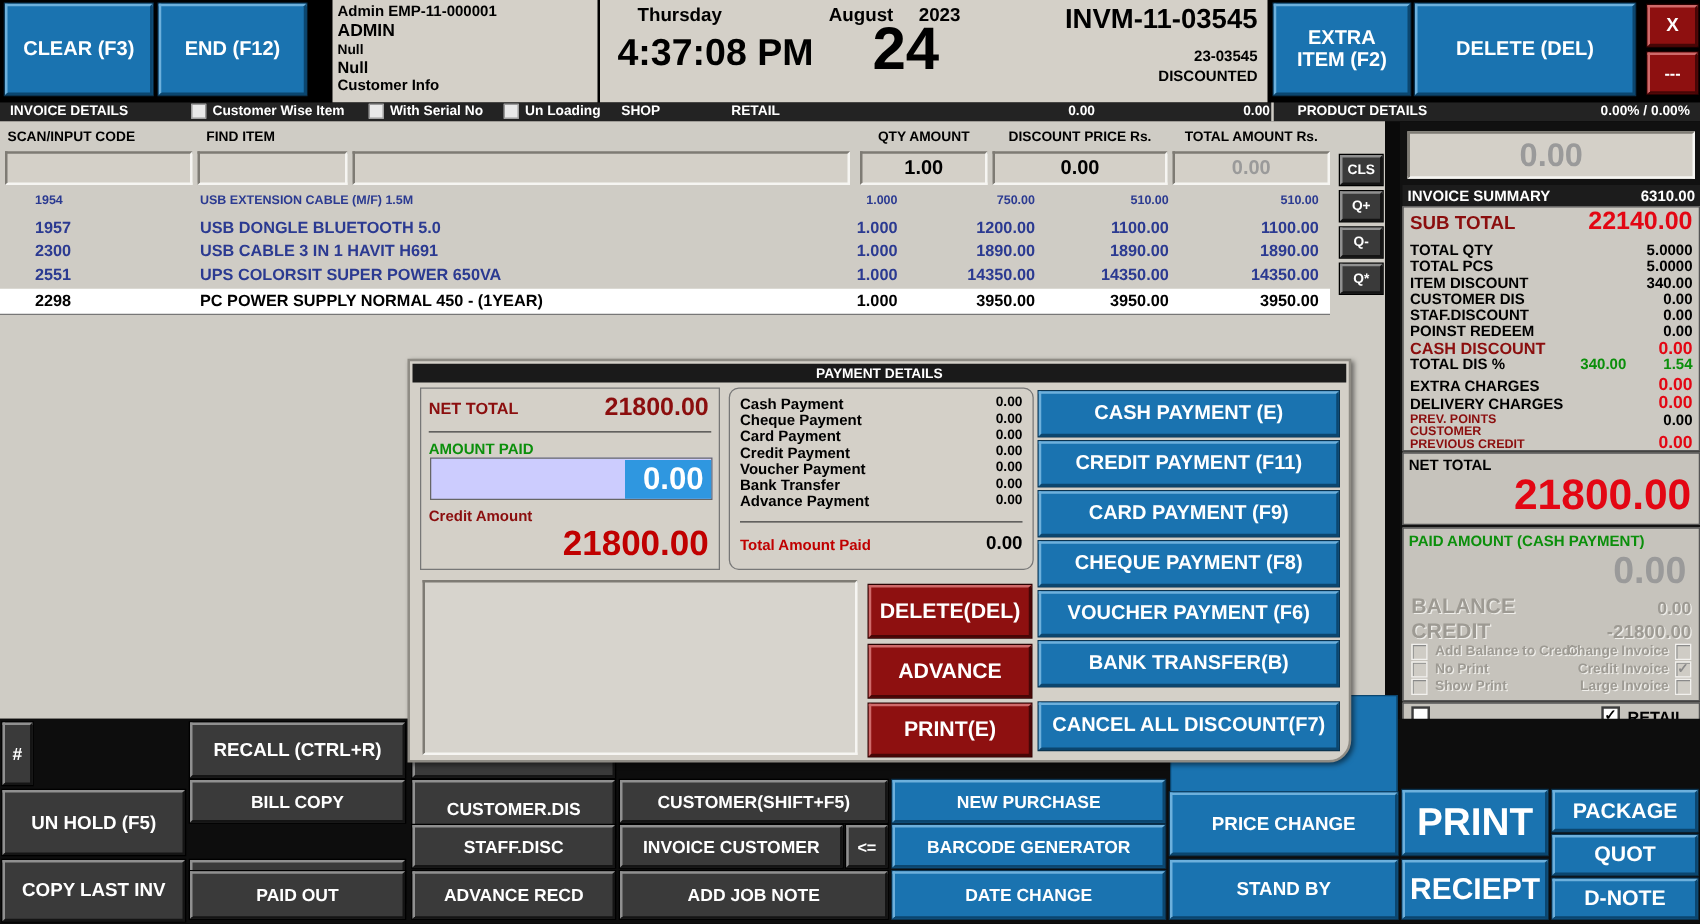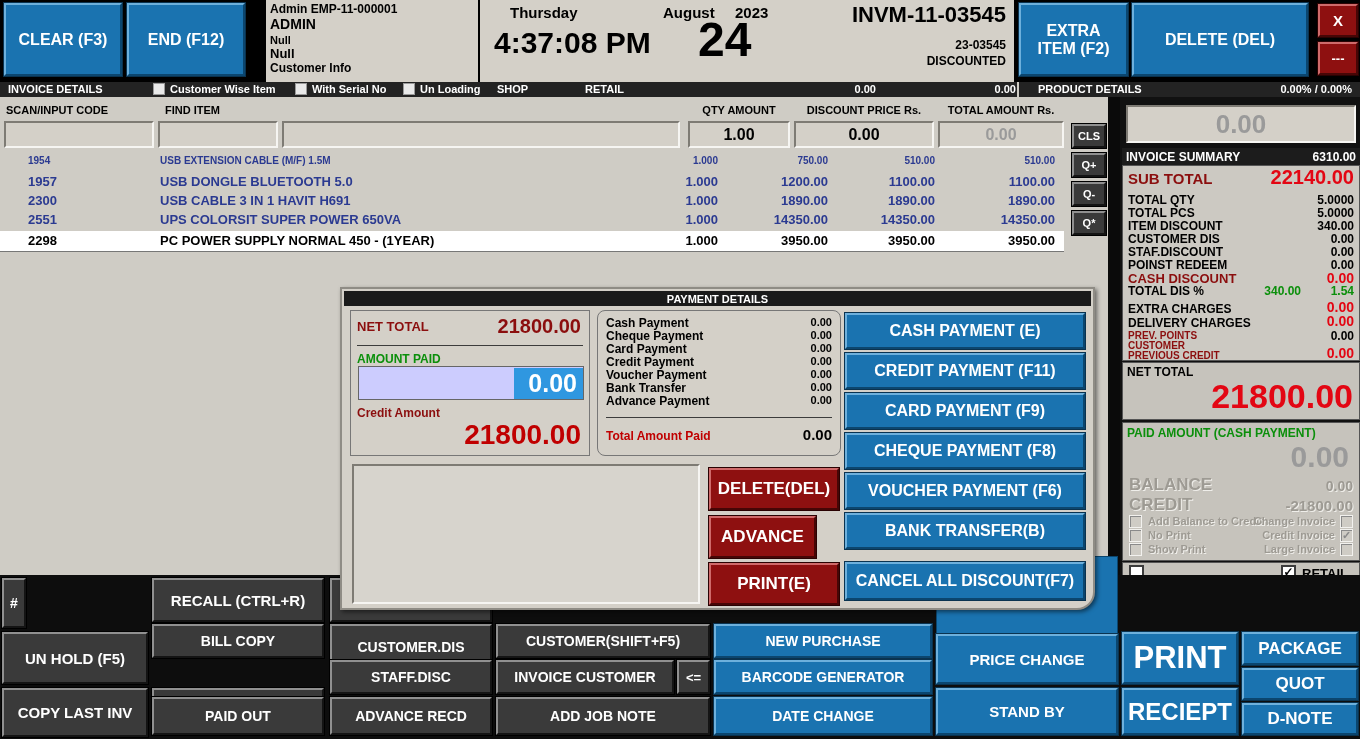--- a/index.html
+++ b/index.html
@@ -243,21 +243,21 @@
   <div class="ab" style="left:936px;top:556px;width:182px;height:80px;background:#1a73b0;border:1px solid #0b466f;"></div>
   <button class="ab blue flexc" style="left:936px;top:634px;width:182px;height:50px;font-size:15px;">PRICE CHANGE</button>
   <button class="ab blue flexc" style="left:936px;top:688px;width:182px;height:47px;font-size:15px;">STAND BY</button>
 
   <button class="ab blue flexc" style="left:1122px;top:632px;width:116px;height:52px;font-size:31px;">PRINT</button>
   <button class="ab blue flexc" style="left:1122px;top:688px;width:116px;height:47px;font-size:24px;">RECIEPT</button>
   <button class="ab blue flexc" style="left:1242px;top:632px;width:116px;height:33px;font-size:17px;">PACKAGE</button>
   <button class="ab blue flexc" style="left:1242px;top:668px;width:116px;height:32px;font-size:17px;">QUOT</button>
   <button class="ab blue flexc" style="left:1242px;top:703px;width:116px;height:32px;font-size:17px;">D-NOTE</button>
 
-  <div class="ab" style="left:340px;top:287px;width:755px;height:323px;background:#d4d0c8;border:2px solid #8f8c85;border-bottom-right-radius:18px;box-shadow:2px 2px 4px rgba(0,0,0,.5);z-index:5;padding-left:28px;">
+  <div class="ab" style="left:326px;top:287px;width:755px;height:323px;background:#d4d0c8;border:2px solid #8f8c85;border-bottom-right-radius:18px;box-shadow:2px 2px 4px rgba(0,0,0,.5);z-index:5;padding-left:28px;">
     <div class="flexc" style="position:absolute;left:2px;top:2px;width:747px;height:15px;background:#1a1a1a;color:#fff;font-size:11px;font-weight:bold;">
       <span>PAYMENT DETAILS</span>
     </div>
 
     <div class="ab" style="left:8px;top:21px;width:240px;height:146px;border:1px solid #777;background:#d4d0c8;">
       <span class="ab b dred" style="left:6px;top:8px;font-size:13px;">NET TOTAL</span>
       <span class="ab b dred" style="right:8px;top:4px;font-size:20px;">21800.00</span>
       <div class="ab hr" style="left:6px;top:34px;width:226px;"></div>
       <span class="ab b greenv" style="left:6px;top:41px;font-size:12px;">AMOUNT PAID</span>
       <div class="ab" style="left:7px;top:55px;width:226px;height:34px;background:#ccccfe;border:1px solid #666;display:flex;justify-content:flex-end;align-items:center;">
@@ -283,21 +283,21 @@
       <span class="ab b" style="left:8px;top:83px;font-size:12px;">Advance Payment</span>
       <span class="ab b" style="right:8px;top:83px;font-size:11px;">0.00</span>
       <div class="ab hr" style="left:8px;top:106px;width:226px;"></div>
       <span class="ab b" style="left:8px;top:118px;font-size:12px;color:#c00000;">Total Amount Paid</span>
       <span class="ab b" style="right:8px;top:115px;font-size:15px;">0.00</span>
     </div>
 
     <div class="ab sunk" style="left:10px;top:175px;width:348px;height:140px;background:#d7d4cd;"></div>
 
     <button class="ab redb flexc" style="left:367px;top:179px;width:130px;height:42px;font-size:17px;">DELETE(DEL)</button>
-    <button class="ab redb flexc" style="left:367px;top:227px;width:107px;height:42px;font-size:17px;">ADVANCE</button>
+    <button class="ab redb flexc" style="left:367px;top:227px;width:130px;height:42px;font-size:17px;">ADVANCE</button>
     <button class="ab redb flexc" style="left:367px;top:274px;width:130px;height:42px;font-size:17px;">PRINT(E)</button>
 
     <button class="ab blue flexc" style="left:503px;top:24px;width:240px;height:36px;font-size:16px;">CASH PAYMENT (E)</button>
     <button class="ab blue flexc" style="left:503px;top:64px;width:240px;height:36px;font-size:16px;">CREDIT PAYMENT (F11)</button>
     <button class="ab blue flexc" style="left:503px;top:104px;width:240px;height:36px;font-size:16px;">CARD PAYMENT  (F9)</button>
     <button class="ab blue flexc" style="left:503px;top:144px;width:240px;height:36px;font-size:16px;">CHEQUE PAYMENT (F8)</button>
     <button class="ab blue flexc" style="left:503px;top:184px;width:240px;height:36px;font-size:16px;">VOUCHER PAYMENT (F6)</button>
     <button class="ab blue flexc" style="left:503px;top:224px;width:240px;height:36px;font-size:16px;">BANK TRANSFER(B)</button>
     <button class="ab blue flexc" style="left:503px;top:273px;width:240px;height:38px;font-size:16px;">CANCEL ALL DISCOUNT(F7)</button>
   </div>

